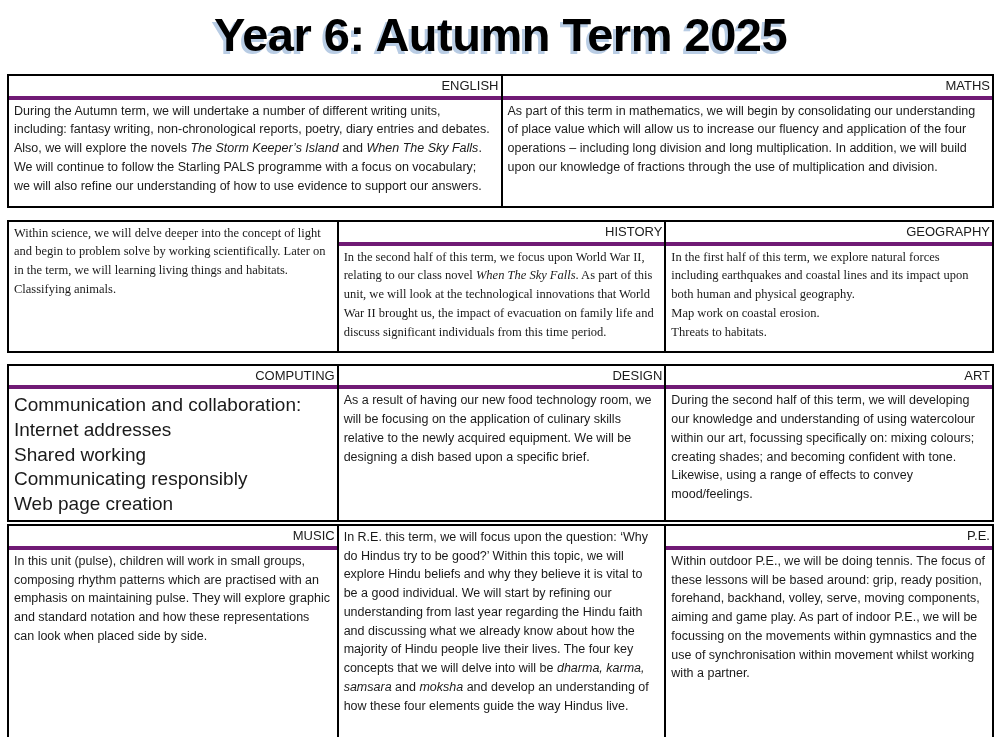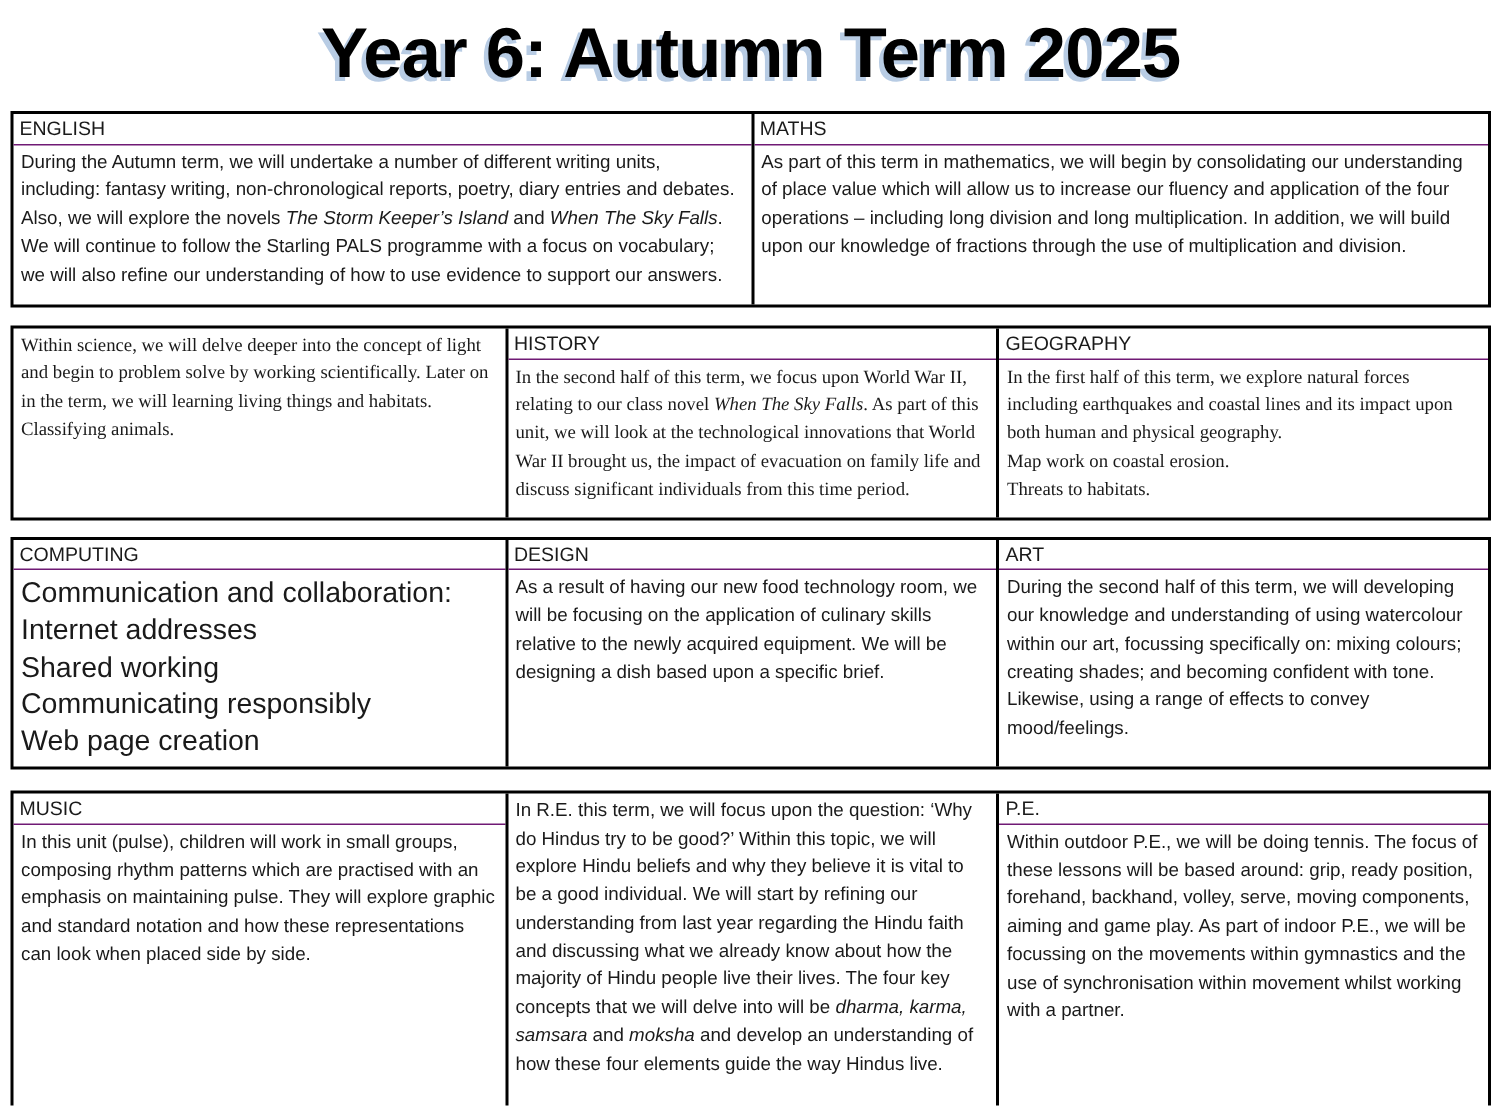--- a/index.html
+++ b/index.html
@@ -25,35 +25,35 @@
   }
   .tbl {
     display: grid;
     border: 2px solid #000;
     background: #fff;
     margin-bottom: 11px;
   }
   .cols-2 { grid-template-columns: 1fr 1fr; }
   .cols-3 { grid-template-columns: 1fr 1fr 1fr; }
   .t1 { margin-bottom: 12px; }
-  .t3 { margin-bottom: 14px; }
+  .t3 { margin-bottom: 2px; }
   .t4 { margin-bottom: 0; }
   .col {
     border-left: 2px solid #000;
     display: flex;
     flex-direction: column;
     min-width: 0;
   }
   .col:first-child { border-left: 0; }
   .hdr {
-    text-align: left;
+    text-align: right;
     font-size: 13px;
     line-height: 1.3;
-    padding: 2px 2px 1px 4px;
-    border-bottom: 1px solid #701a75;
+    padding: 2px 2px 1px 20px;
+    border-bottom: 4px solid #701a75;
   }
   .cell-body {
     flex: 1;
     font-size: 12.5px;
     line-height: 1.5;
     padding: 2px 6px 3px 5px;
     white-space: pre-wrap;
   }
   .cell-body em { font-style: italic; }
   .t1 .cell-body { min-height: 106px; }

